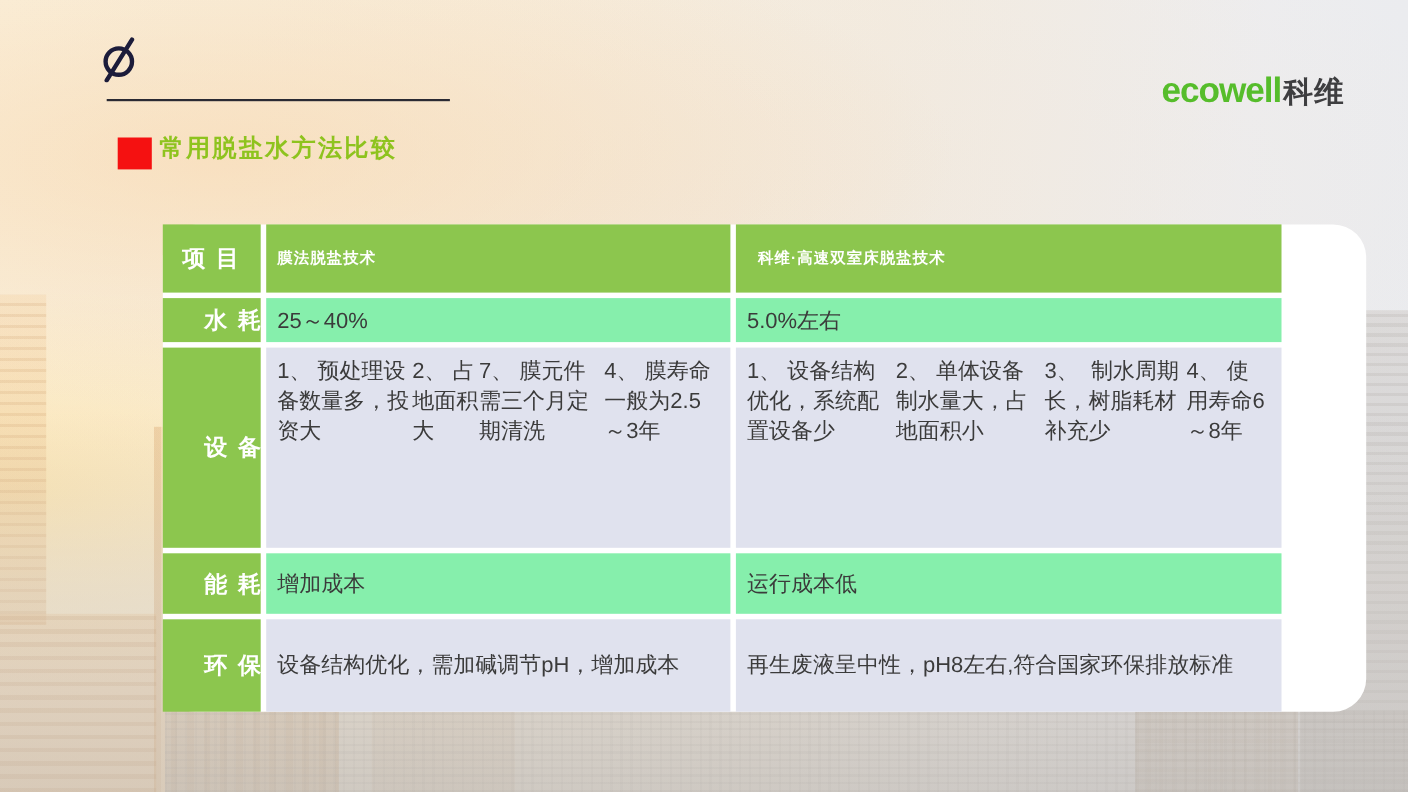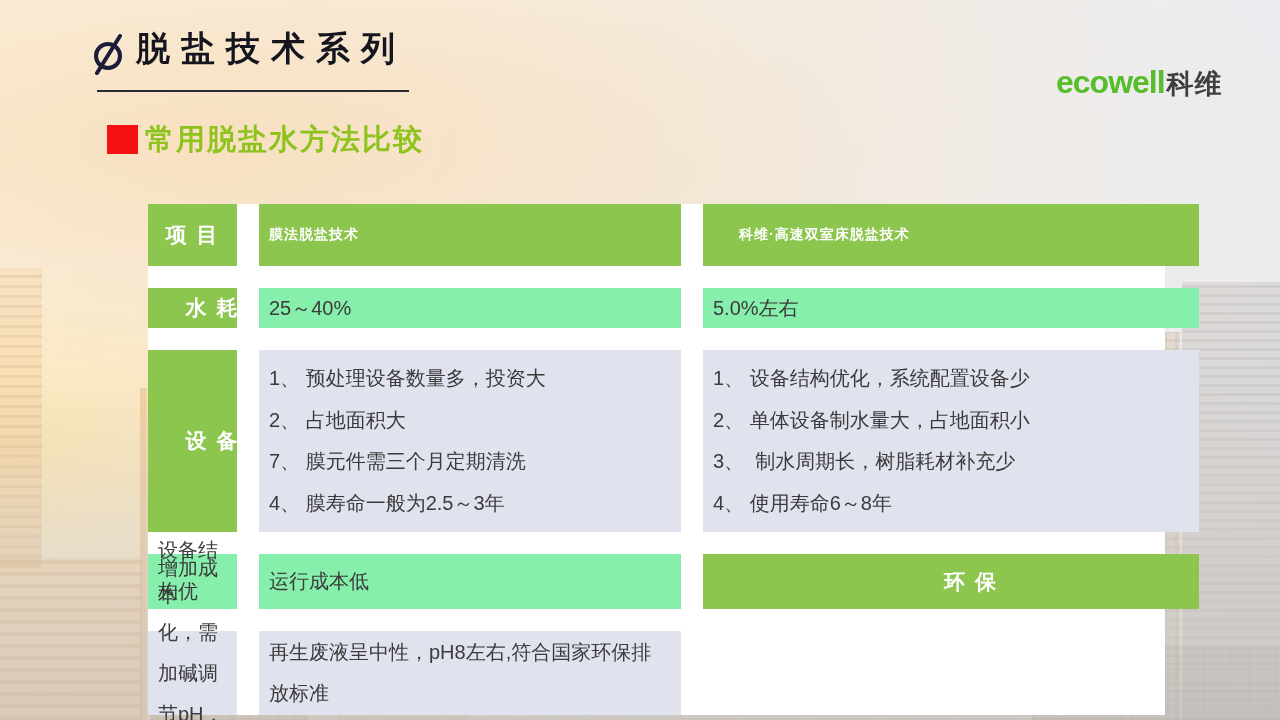--- a/index.html
+++ b/index.html
@@ -42,39 +42,39 @@
   .content{position:absolute;inset:0;z-index:1;}
   .title-icon{position:absolute;left:92px;top:33px;}
   .page-title{position:absolute;left:136px;top:26px;margin:0;font-size:34px;font-weight:bold;
     letter-spacing:11px;color:#15151F;white-space:pre;}
   .title-underline{position:absolute;left:97px;top:90px;width:312px;height:2px;background:#2A2A33;}
   .logo{position:absolute;left:1056px;top:64px;display:flex;align-items:baseline;}
   .logo-en{font-size:32px;font-weight:bold;color:#56BD2B;letter-spacing:-1px;}
   .logo-cn{font-size:27px;font-weight:bold;color:#3E3E40;margin-left:2px;letter-spacing:1px;}
 
   .red-bullet{position:absolute;left:107px;top:125px;width:31px;height:29px;background:#F51111;}
-  .section-subtitle{position:absolute;left:145px;top:120px;margin:0;font-size:29px;font-weight:bold;
+  .section-subtitle{position:absolute;left:145px;top:120px;margin:0;font-size:22px;font-weight:bold;
     letter-spacing:2px;color:#8EC31E;white-space:pre;}
 
   
-  .cmp-table{position:absolute;left:148px;top:204px;width:1017px;display:grid;
+  .cmp-table{position:absolute;left:148px;top:204px;width:1094px;display:grid;
     grid-template-columns:89px 422px 496px;
     grid-template-rows:62px 40px 182px 55px 84px;
-    gap:22px;background:#FFFFFF;}
+    gap:5px;background:#FFFFFF;border-radius:30px;}
   .cell{display:flex;box-sizing:border-box;}
   .green{background:#8CC64E;color:#FFFFFF;font-weight:bold;align-items:center;}
   .hdr-label{justify-content:center;font-size:21px;letter-spacing:2px;white-space:pre;}
   .hdr-col{font-size:14px;letter-spacing:1px;}
   .hdr-membrane{padding-left:10px;}
-  .hdr-kewei{padding-left:36px;}
+  .hdr-kewei{padding-left:20px;}
   .row-label{justify-content:center;font-size:21px;letter-spacing:2px;white-space:pre;padding-left:40px;}
   .body{color:#3B3B3B;font-size:20px;align-items:center;padding-left:10px;padding-right:10px;}
   .shade-a{background:#86efac;}
   .shade-b{background:#E0E2EE;}
-  .list-cell{flex-direction:column;align-items:stretch;justify-content:space-around;
+  .list-cell{align-items:stretch;justify-content:space-around;
     padding-top:8px;padding-bottom:8px;}
   .li{white-space:pre-wrap;}
   .wrap-cell{line-height:41px;white-space:pre-wrap;}
 </style>
 </head>
 <body>
 
 <div class="slide">
 
   <div class="bg-sky"></div>
@@ -88,21 +88,20 @@
   <div class="bg-lower"></div>
 
   <div class="content">
 
     <span class="title-icon">
       <svg width="36" height="42" viewBox="0 0 36 42">
         <circle cx="16" cy="23" r="12" fill="none" stroke="#1C1C3A" stroke-width="4"></circle>
         <line x1="28" y1="3" x2="5" y2="40" stroke="#1C1C3A" stroke-width="4" stroke-linecap="round"></line>
       </svg>
     </span>
-    <h1 class="page-title">脱盐技术系列</h1>
     <div class="title-underline"></div>
 
     <div class="logo">
       <span class="logo-en">ecowell</span>
       <span class="logo-cn">科维</span>
     </div>
 
     <span class="red-bullet"></span>
     <h2 class="section-subtitle">常用脱盐水方法比较</h2>
 
@@ -123,20 +122,21 @@
         <div class="li">7、 膜元件需三个月定期清洗</div>
         <div class="li">4、 膜寿命一般为2.5～3年</div>
       </div>
       <div class="cell body shade-b list-cell">
         <div class="li">1、 设备结构优化，系统配置设备少</div>
         <div class="li">2、 单体设备制水量大，占地面积小</div>
         <div class="li">3、  制水周期长，树脂耗材补充少</div>
         <div class="li">4、 使用寿命6～8年</div>
       </div>
 
+      <div class="cell green row-label">能 耗</div>
       <div class="cell body shade-a">增加成本</div>
       <div class="cell body shade-a">运行成本低</div>
 
       <div class="cell green row-label">环 保</div>
       <div class="cell body shade-b wrap-cell">设备结构优化，需加碱调节pH，增加成本</div>
       <div class="cell body shade-b wrap-cell">再生废液呈中性，pH8左右,符合国家环保排放标准</div>
 
     </div>
   </div>
 </div>

